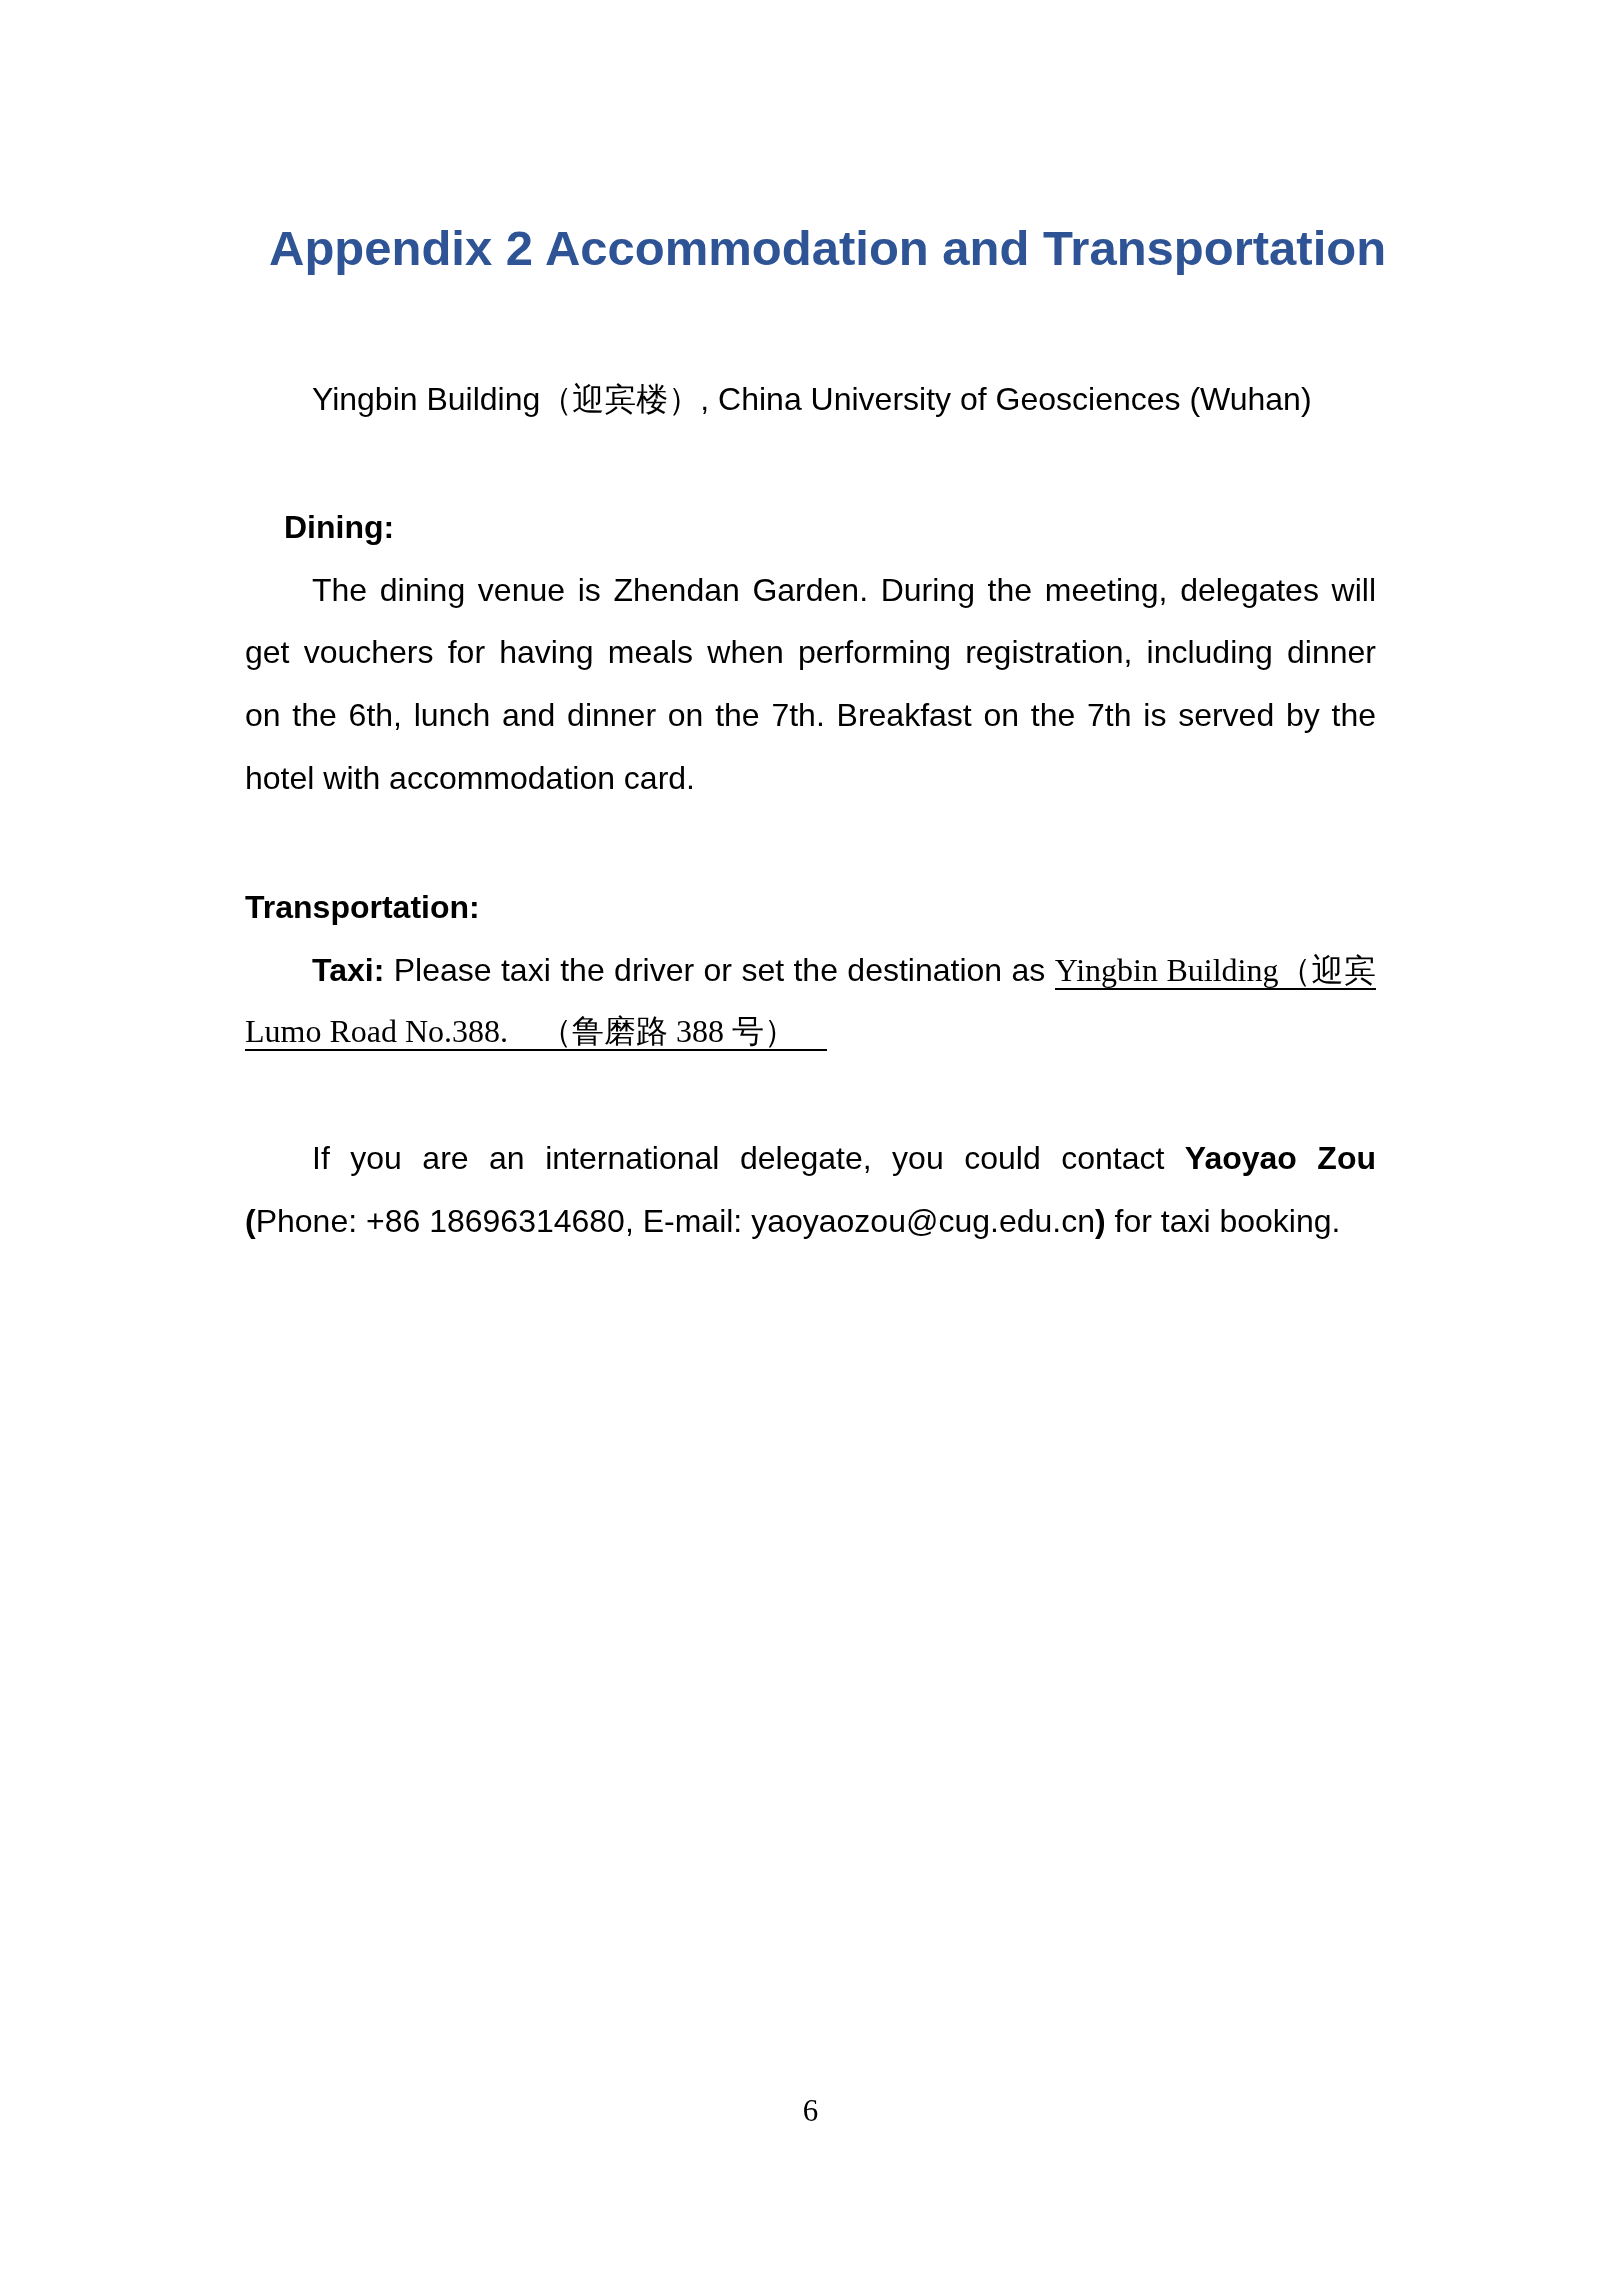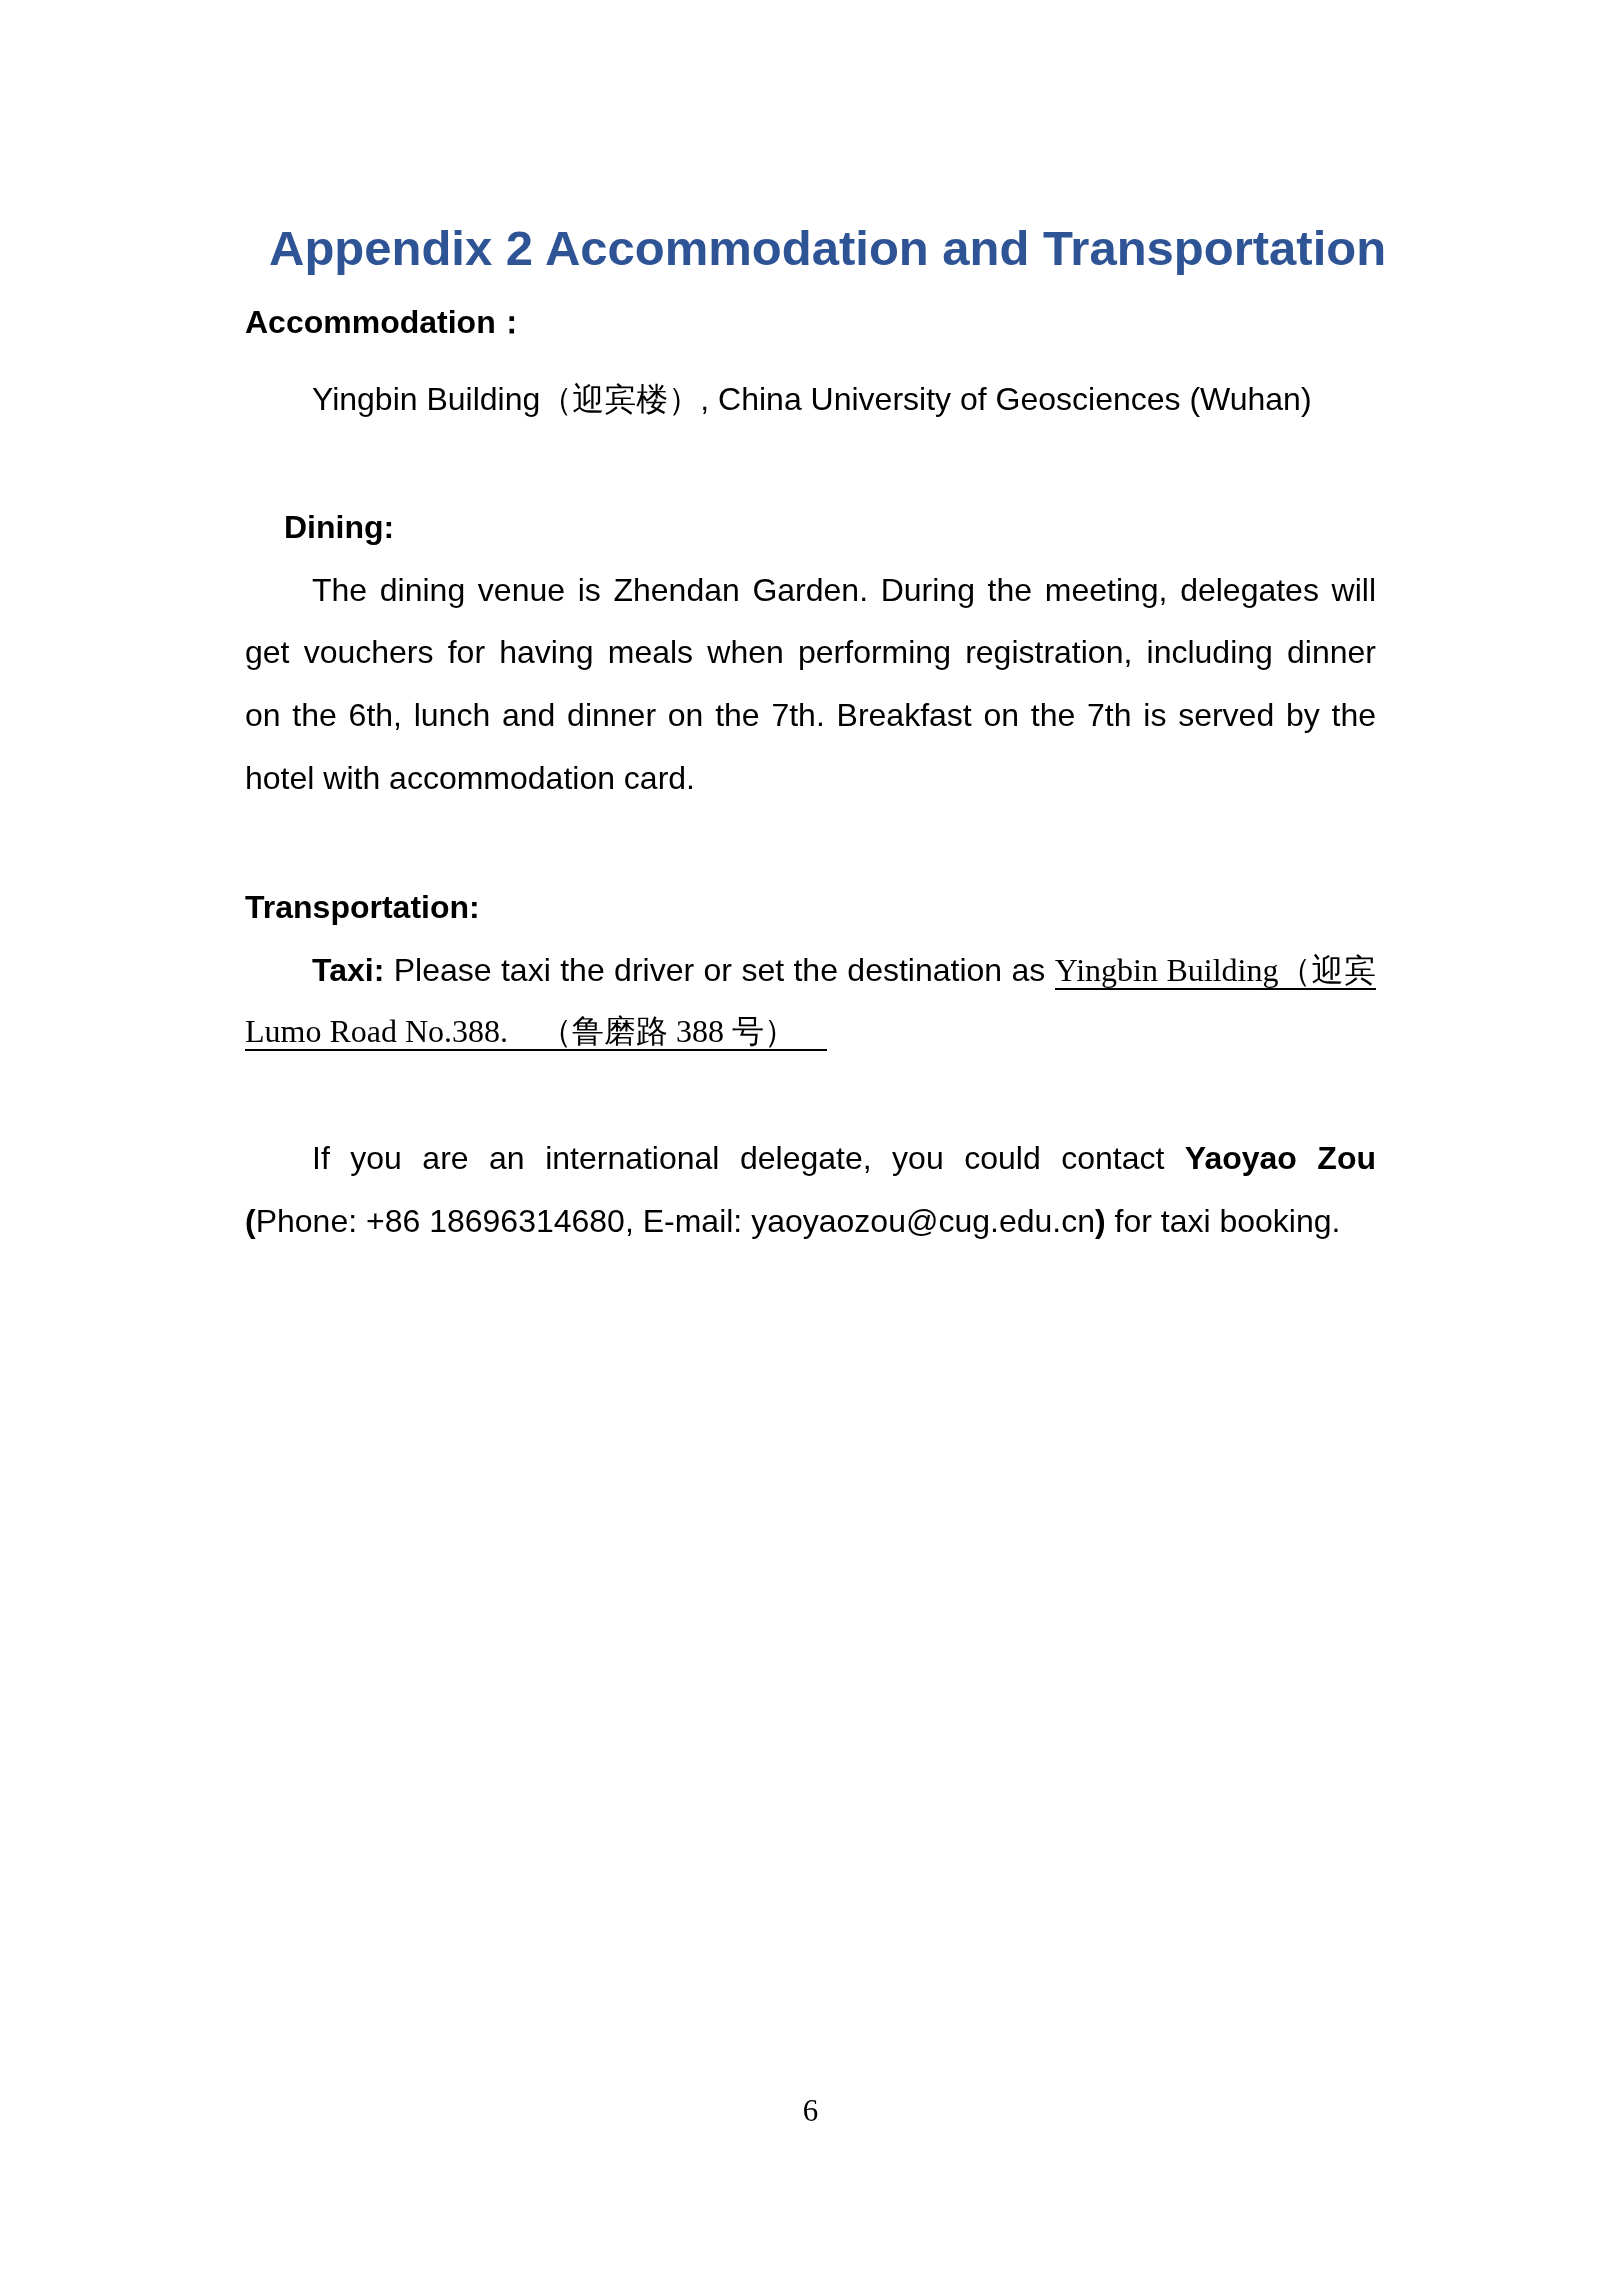--- a/index.html
+++ b/index.html
@@ -60,21 +60,20 @@
     color: #000000;
   }
 </style>
 </head>
 <body>
 
 <div class="page">
 
   <div class="doc-title">Appendix 2 Accommodation and Transportation</div>
 
-  <div class="line heading" style="top:291px;">Accommodation：</div>
 
   <div class="line indent" style="top:368px;">Yingbin Building（迎宾楼）, China University of Geosciences (Wuhan)</div>
 
   <div class="line heading" style="top:496px;margin-left:39px;">Dining:</div>
 
   <div class="line just" style="top:621px;">get vouchers for having meals when performing registration, including dinner</div>
   <div class="line indent just" style="top:559px;">The dining venue is Zhendan Garden. During the meeting, delegates will</div>
   <div class="line just" style="top:684px;">on the 6th, lunch and dinner on the 7th. Breakfast on the 7th is served by the</div>
   <div class="line" style="top:747px;">hotel with accommodation card.</div>
 

